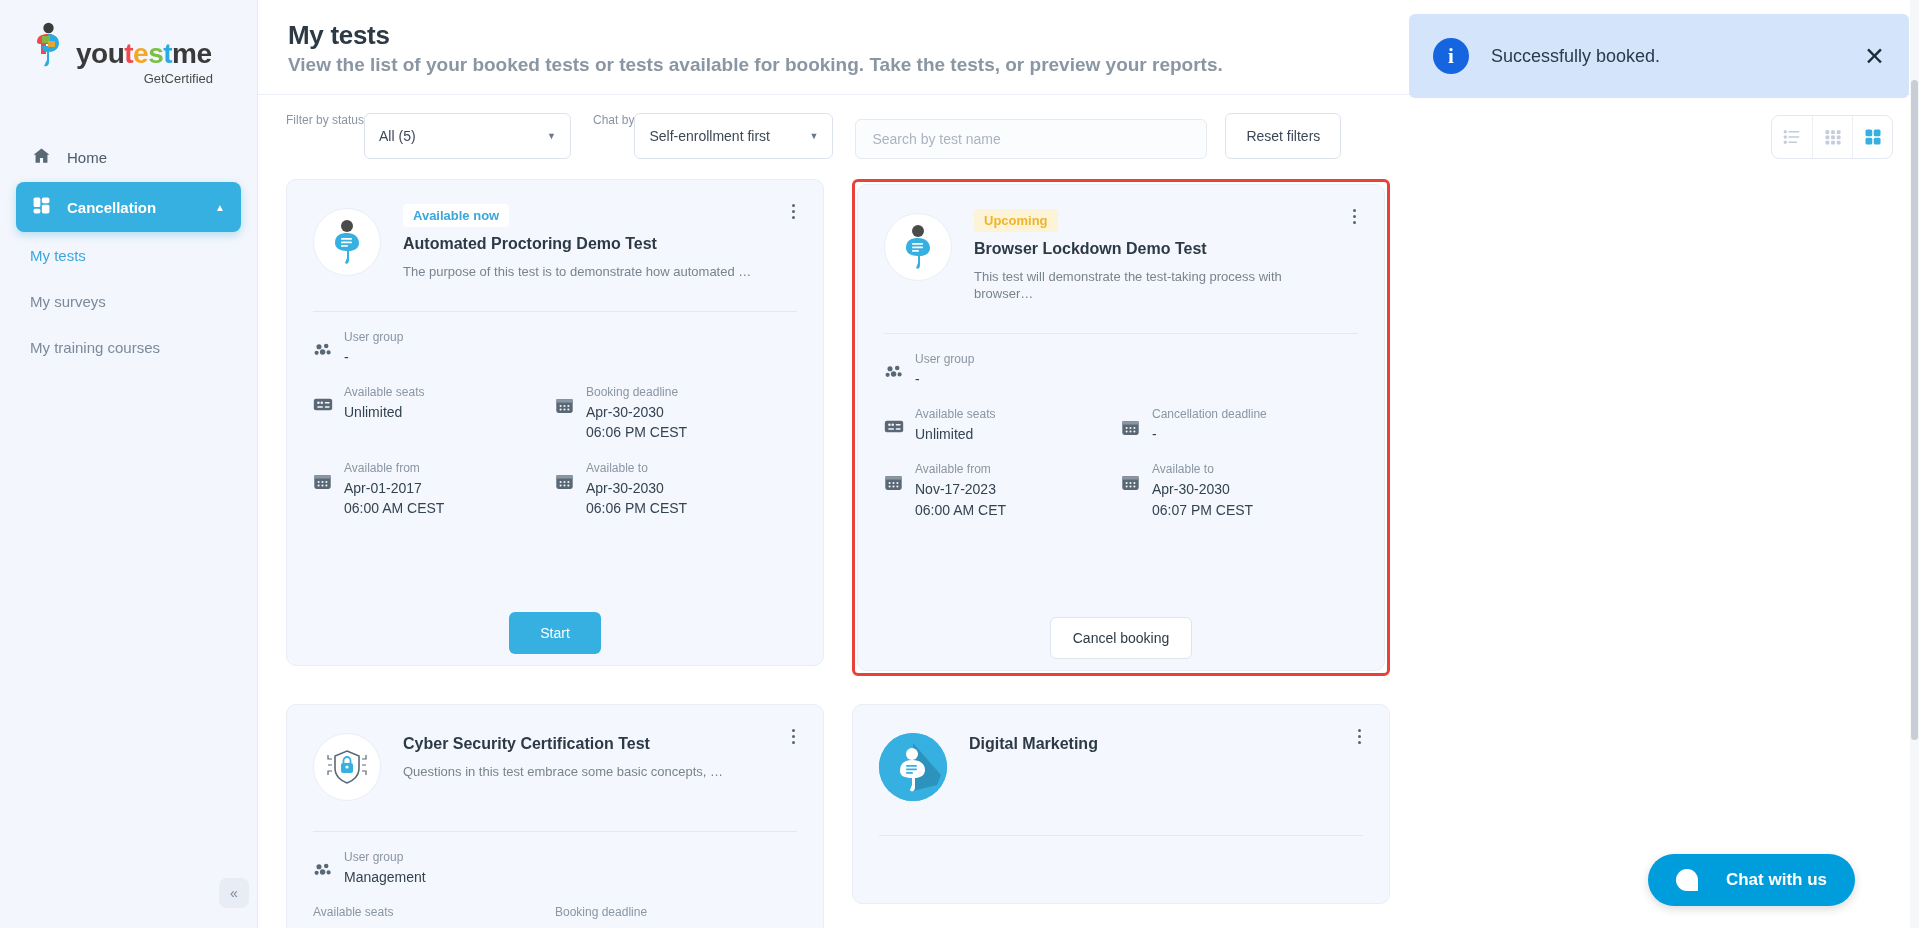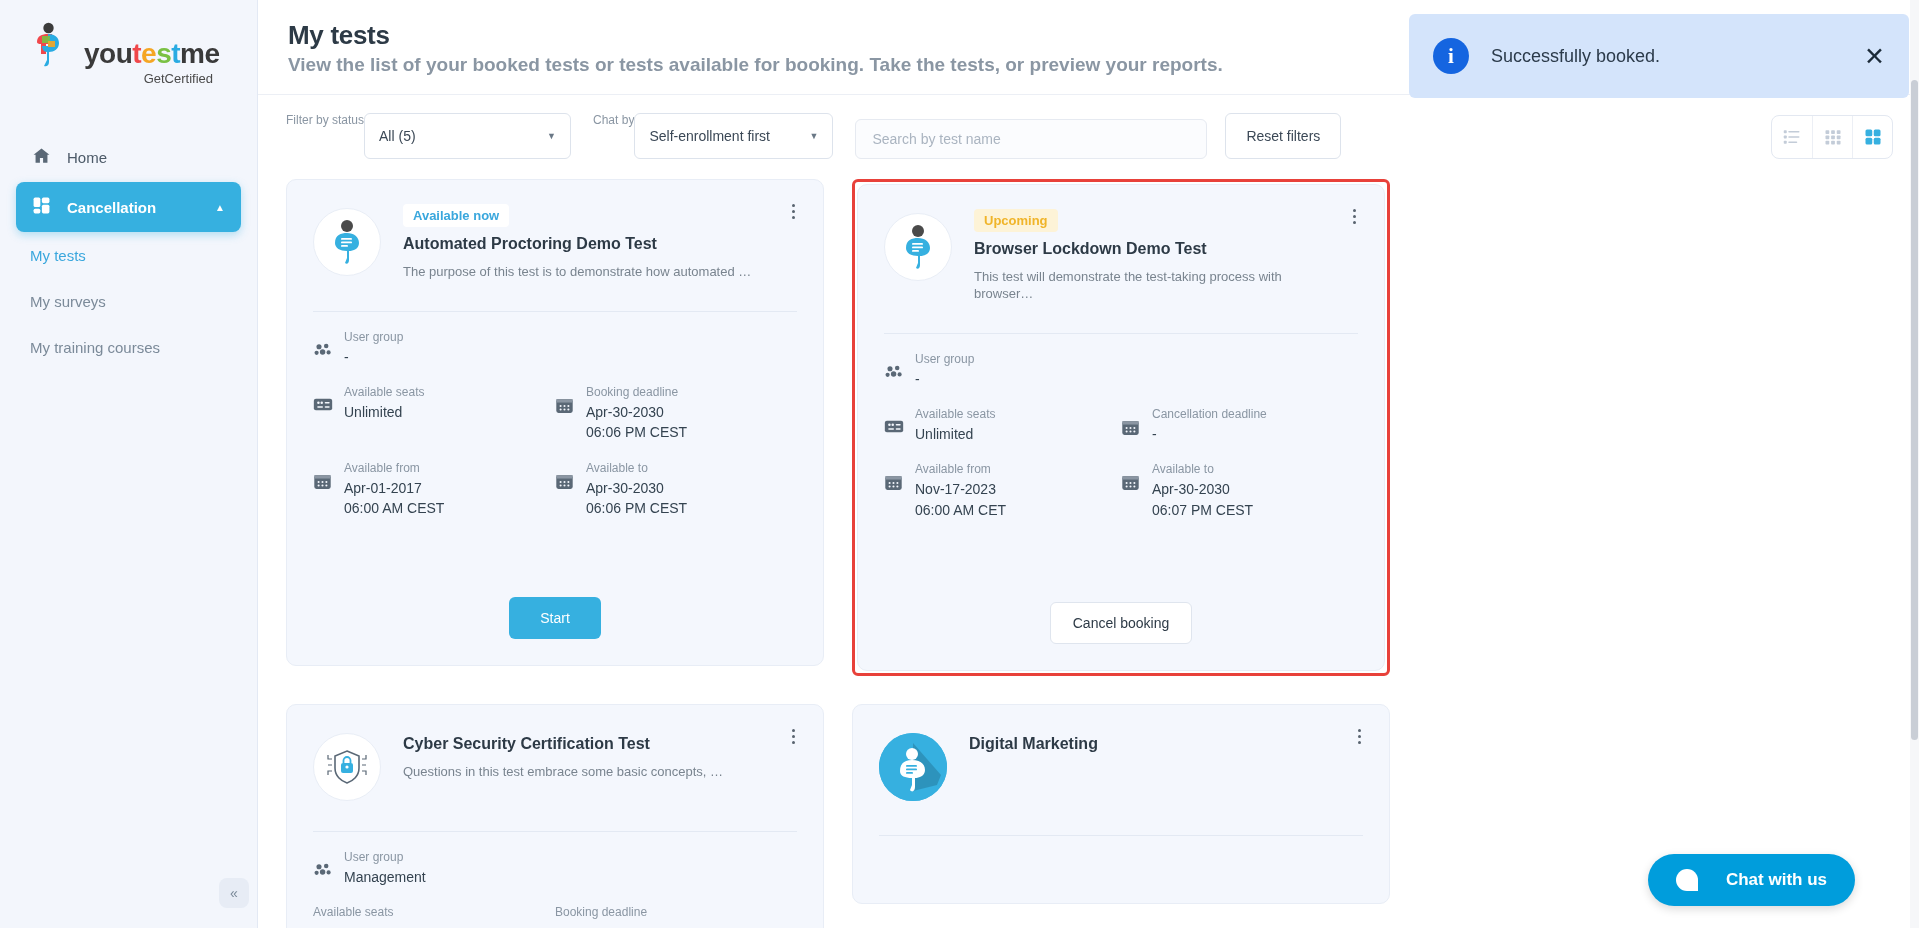--- a/index.html
+++ b/index.html
@@ -13,21 +13,21 @@
   .app { display: flex; width: 1919px; height: 928px; position: relative; }
 
   
   .sidebar {
     width: 258px; min-width: 258px; height: 928px;
     background: #f3f6fc;
     position: relative;
     border-right: 1px solid #e3e9f4;
   }
   .brand { padding: 22px 0 0 28px; display: flex; flex-direction: column; }
-  .brand-row { display: flex; align-items: flex-end; gap: 16px; }
+  .brand-row { display: flex; align-items: flex-end; gap: 8px; }
   .logo-mark { width: 40px; height: 46px; position: relative; }
   .wordmark { font-size: 28px; font-weight: bold; letter-spacing: -0.5px; line-height: 1; }
   .w-you { color: #3a3a3a; } .w-t1 { color: #f0484b; } .w-e { color: #f5a623; }
   .w-s { color: #7ac143; } .w-t2 { color: #29abe2; } .w-me { color: #3a3a3a; }
   .sub-brand { font-size: 13px; color: #4a4a4a; text-align: right; width: 185px; margin-top: 3px; }
 
   .nav { margin-top: 46px; }
   .nav-item {
     display: flex; align-items: center; gap: 16px;
     height: 50px; margin: 0 16px; padding: 0 16px;
@@ -88,21 +88,21 @@
 
   
   .grid {
     display: flex; flex-wrap: wrap; gap: 28px;
     padding: 6px 26px 0 28px;
   }
   .card-wrap { position: relative; width: 538px; }
   .card-wrap.highlight { border: 3px solid #e8413a; border-radius: 6px; padding: 2px; }
   .card {
     background: #f4f7fd; border: 1px solid #e8edf6; border-radius: 10px;
-    padding: 22px 26px 26px 26px; position: relative;
+    padding: 22px 26px 11px 26px; position: relative;
     min-height: 487px; display: flex; flex-direction: column;
   }
   .card.short { min-height: 200px; }
   .kebab {
     position: absolute; top: 20px; right: 22px; cursor: pointer;
     width: 16px; text-align: center; color: #58636f; font-size: 16px; letter-spacing: 1px;
     line-height: 5px; padding-top: 4px;
   }
   .kebab span { display: block; width: 3px; height: 3px; border-radius: 50%; background: #58636f; margin: 0 auto 3px; }
 

